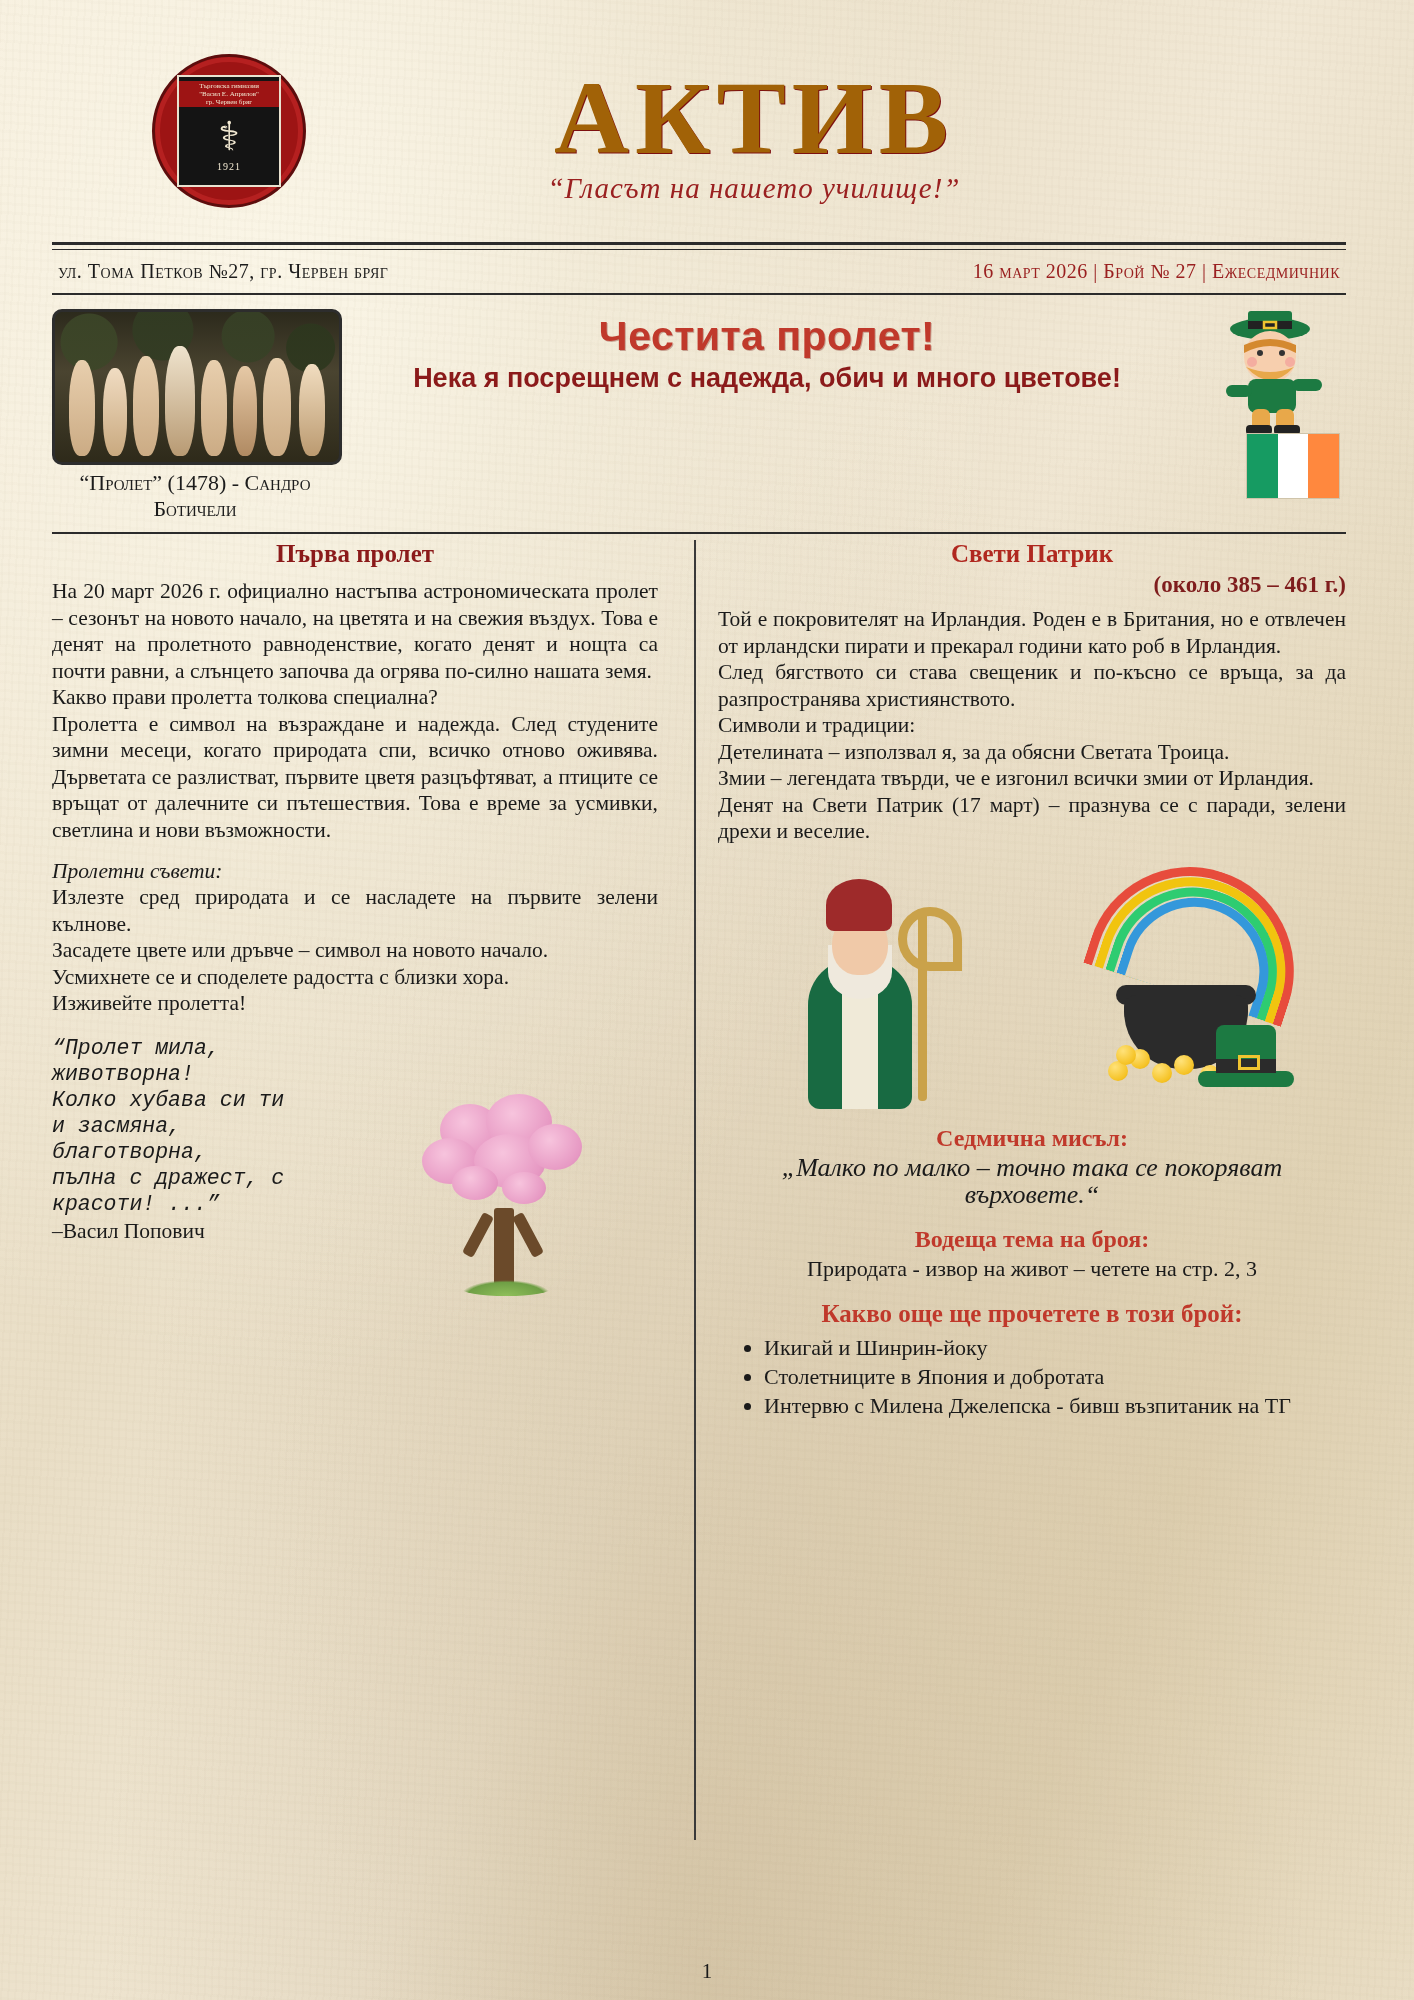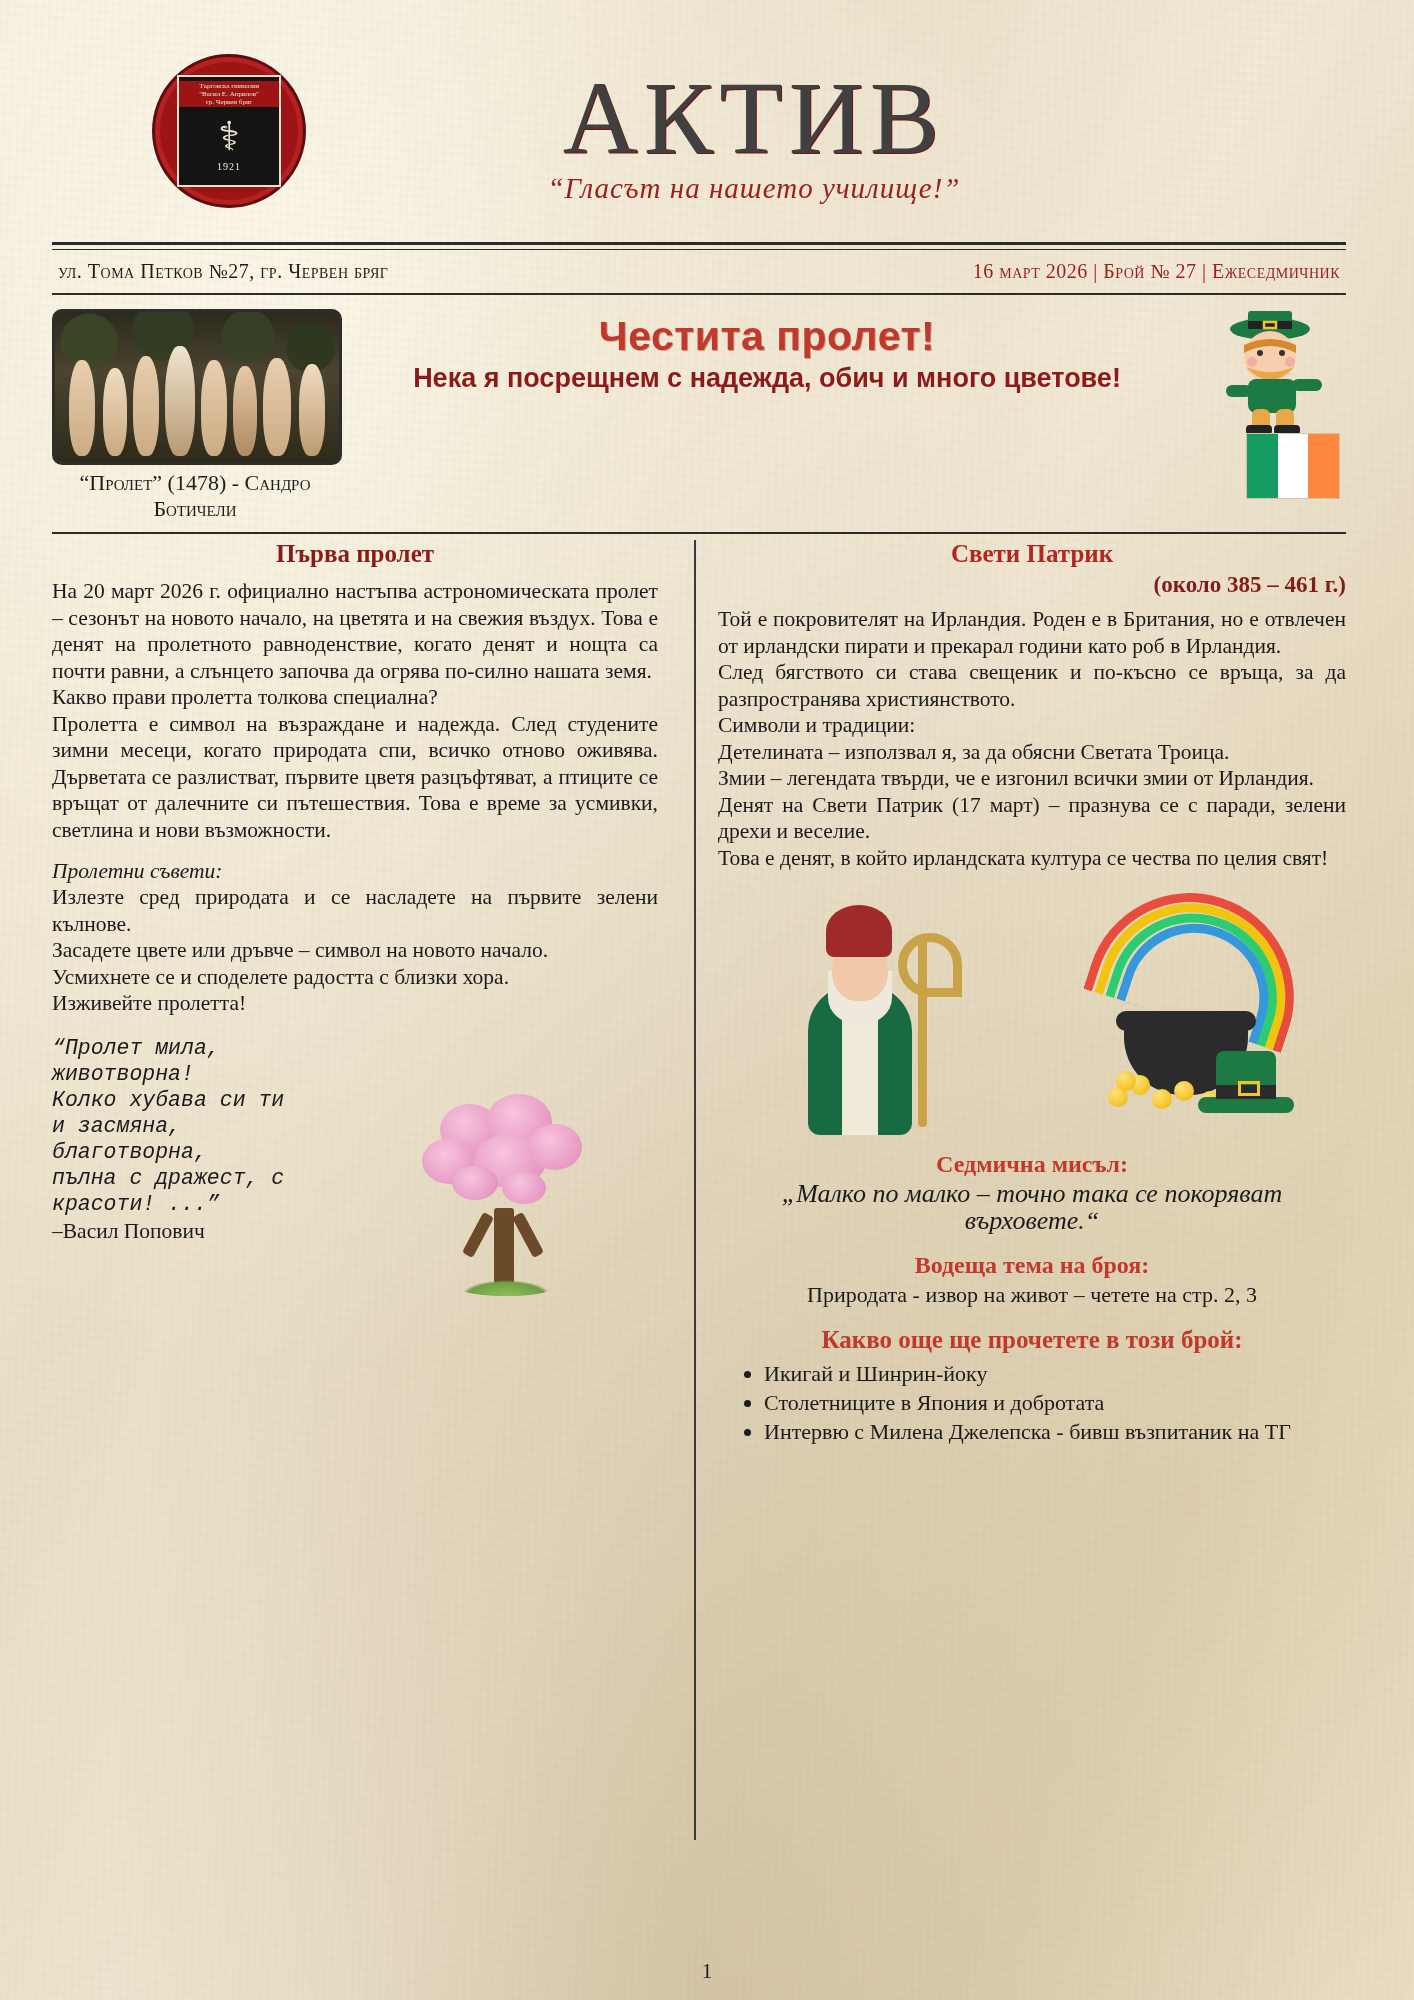--- a/index.html
+++ b/index.html
@@ -101,22 +101,22 @@
   }
   .title-block {
     text-align: center;
     margin-left: 70px;
   }
   .paper-title {
     font-family: "Liberation Serif", serif;
     font-size: 104px;
     line-height: 104px;
     letter-spacing: 6px;
-    color: #404040;
-    font-weight: normal;
+    color: #a16207;
+    font-weight: bold;
     text-shadow: 1px 1px 0 #7d1010;
   }
   .paper-slogan {
     font-family: "Liberation Serif", serif;
     font-size: 29px;
     color: #9a2020;
     font-style: italic;
     margin-top: 2px;
     letter-spacing: 1px;
   }
@@ -631,21 +631,20 @@
       <div class="sec-title red">Свети Патрик</div>
       <div class="sec-sub">(около 385 – 461 г.)</div>
 
       <div class="body-text">
         <p>Той е покровителят на Ирландия. Роден е в Британия, но е отвлечен от ирландски пирати и прекарал години като роб в Ирландия.</p>
         <p>След бягството си става свещеник и по-късно се връща, за да разпространява християнството.</p>
         <p>Символи и традиции:</p>
         <p>Детелината – използвал я, за да обясни Светата Троица.</p>
         <p>Змии – легендата твърди, че е изгонил всички змии от Ирландия.</p>
         <p>Денят на Свети Патрик (17 март) – празнува се с паради, зелени дрехи и веселие.</p>
-        <p>Това е денят, в който ирландската култура се чества по целия свят!</p>
       </div>
 
       <div class="art-row">
         <div class="patrick">
           <div class="p-staff">
             <div class="p-staff-top"></div>
           </div>
           <div class="p-robe"></div>
           <div class="p-robe-inner"></div>
           <div class="p-beard"></div>

